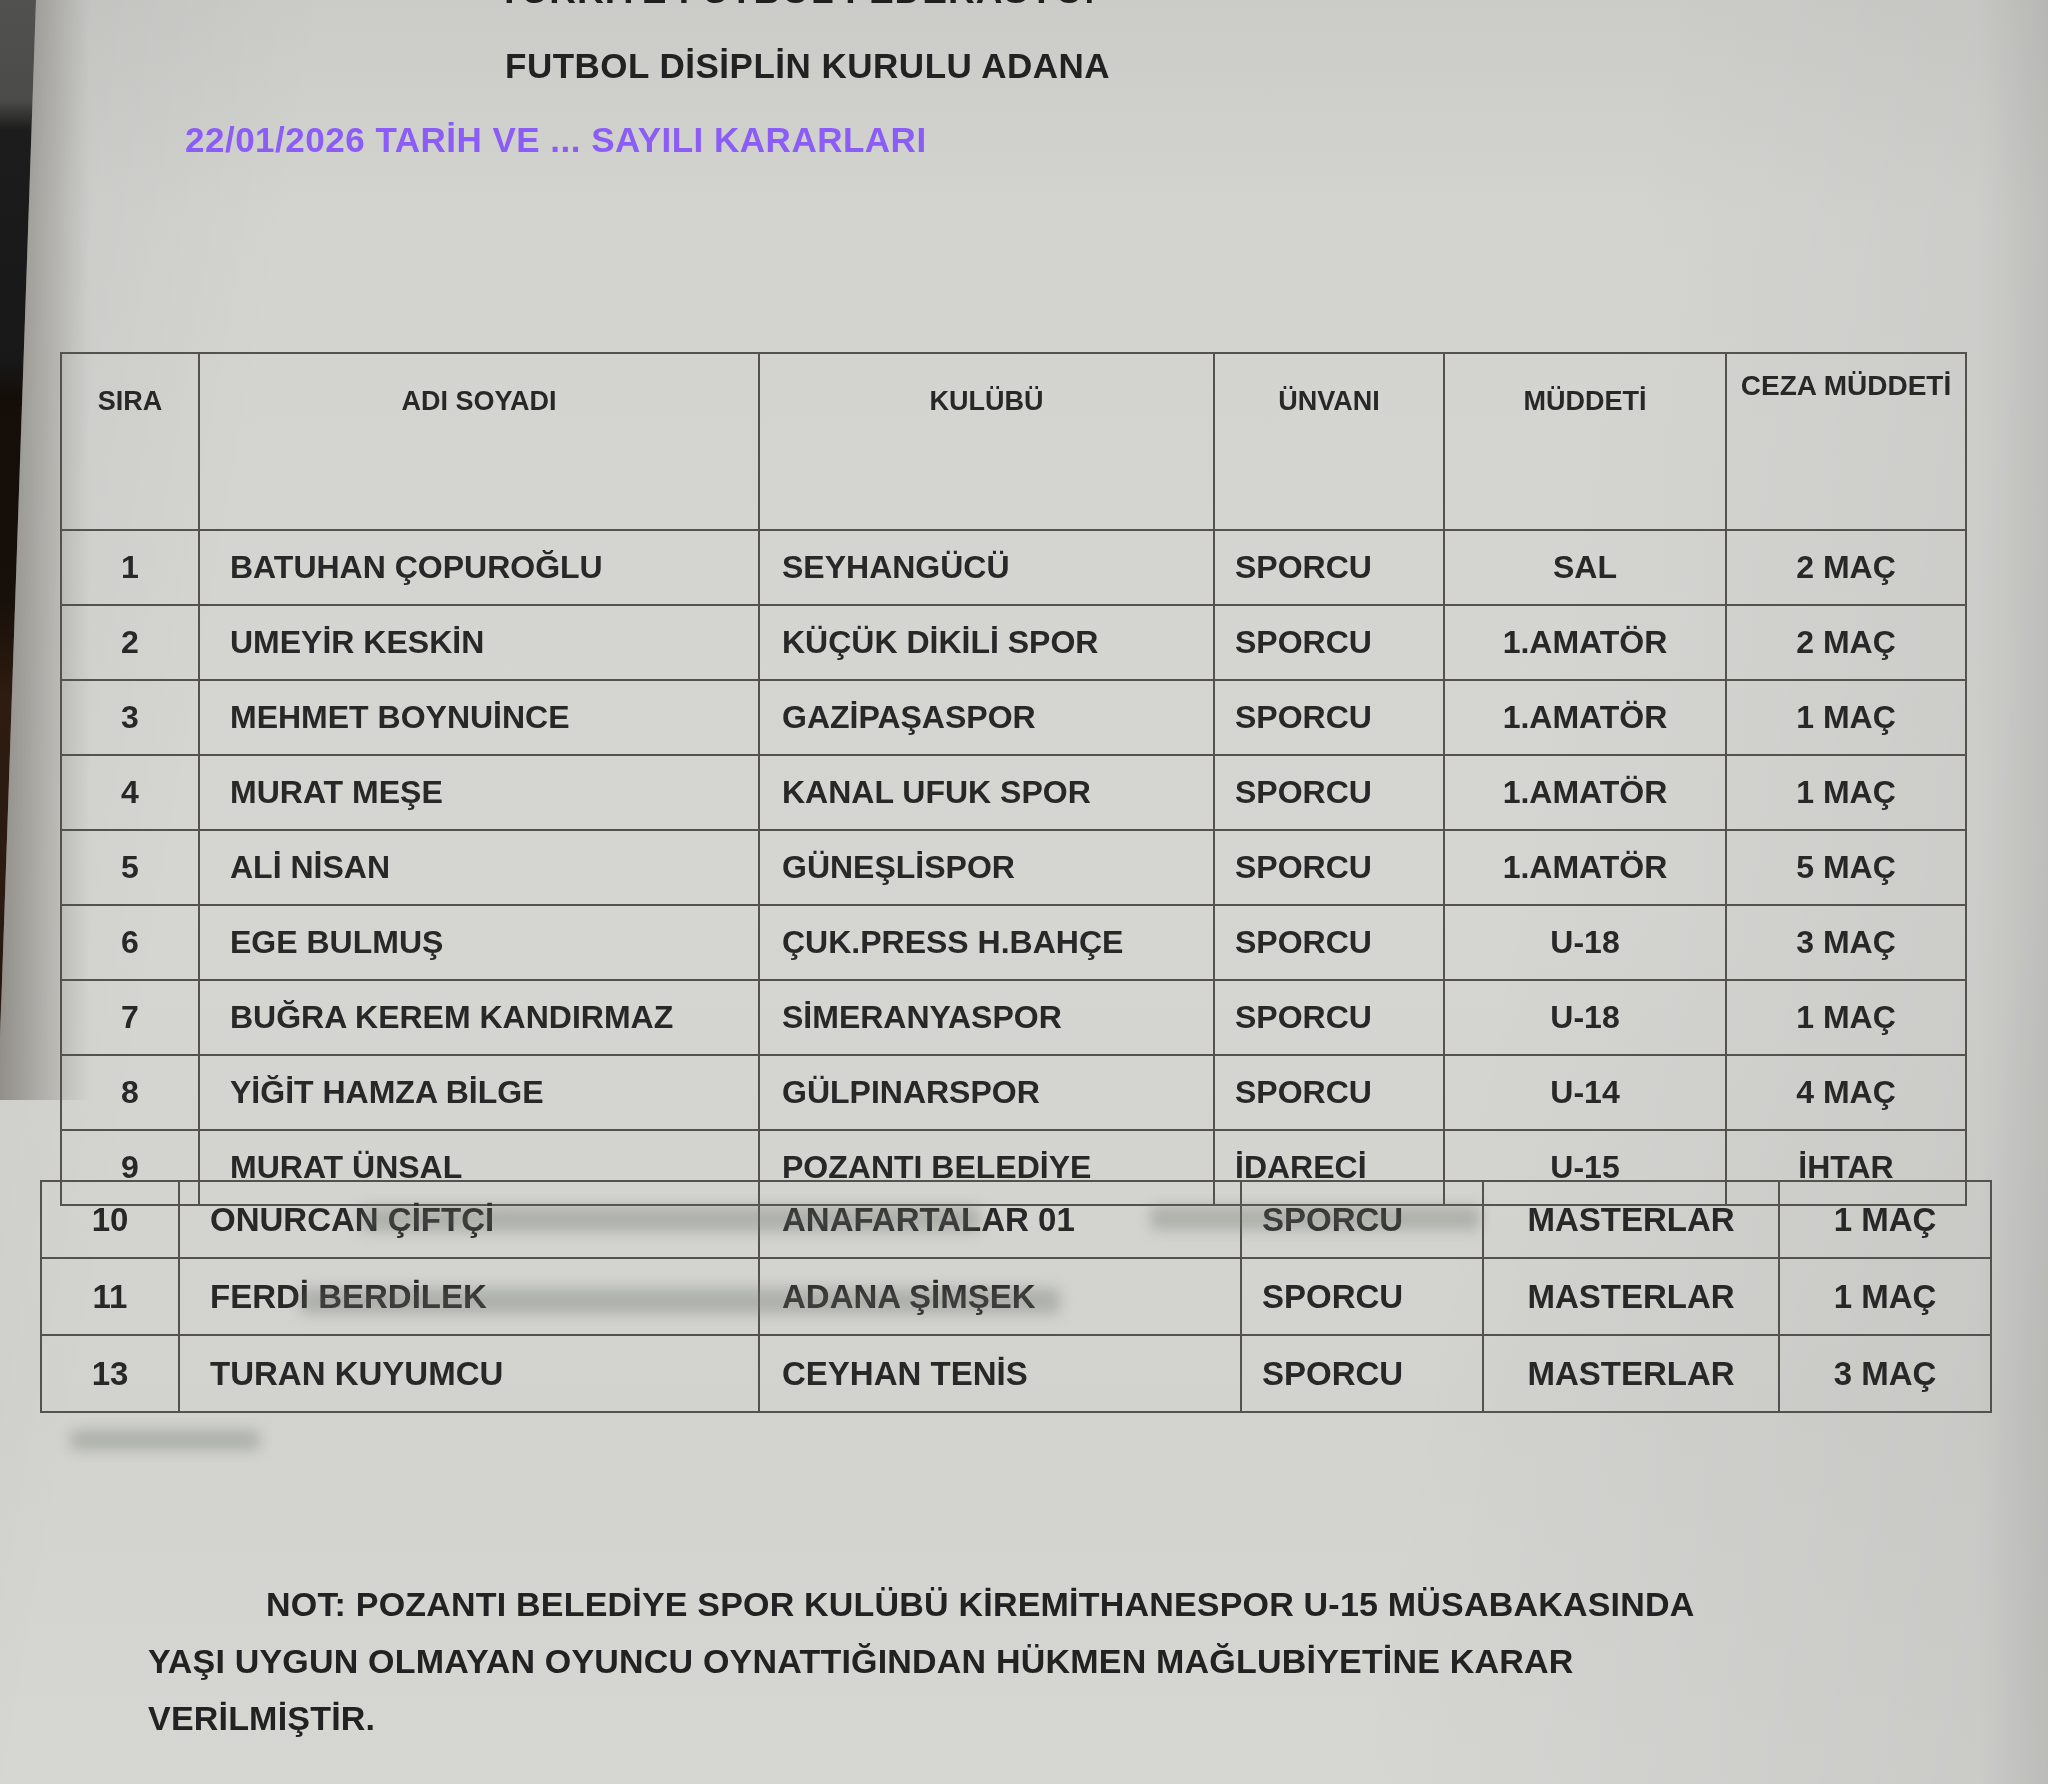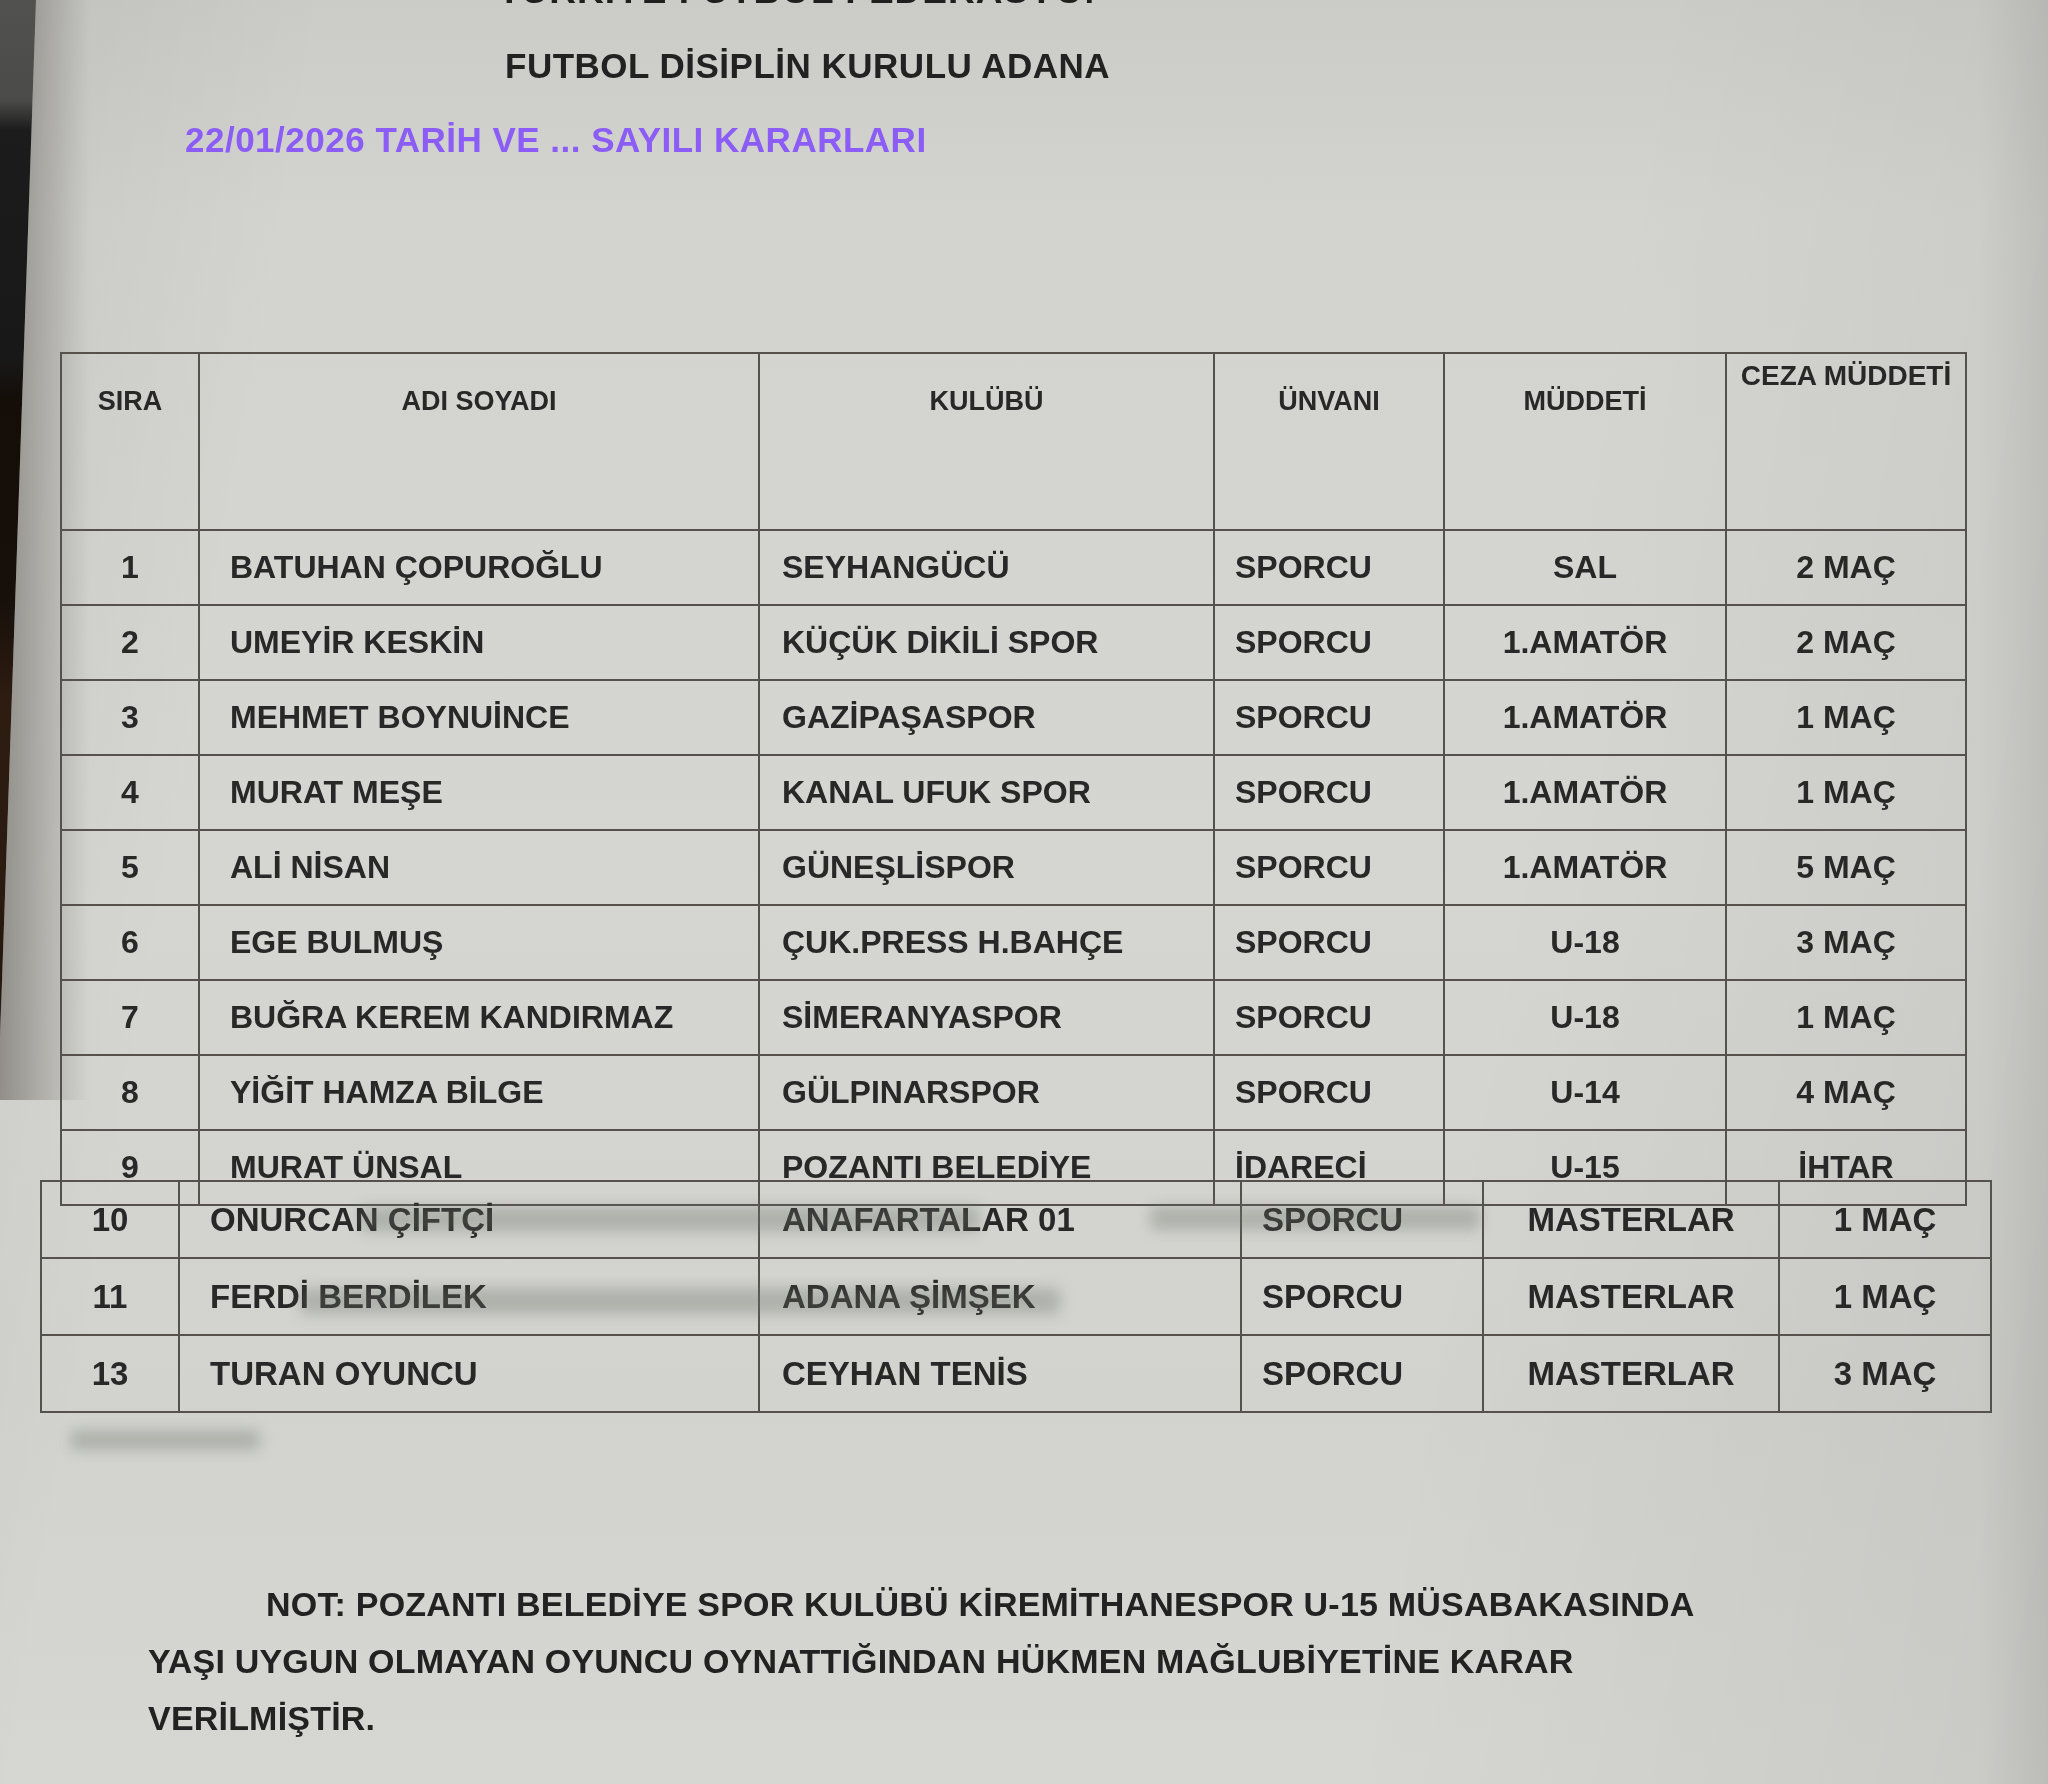--- a/index.html
+++ b/index.html
@@ -51,21 +51,21 @@
   }
   
   table{border-collapse:collapse;table-layout:fixed;}
   td,th{
     border:2px solid var(--border);
     font-weight:bold;color:#282828;
     overflow:hidden;white-space:nowrap;
   }
   .tbl-main{position:absolute;left:60px;top:352px;width:1905px;}
   .tbl-main th{font-size:27px;vertical-align:top;padding-top:32px;}
-  .tbl-main th.h-ceza{font-size:28px;white-space:normal;line-height:36px;padding-top:4px;}
+  .tbl-main th.h-ceza{font-size:28px;white-space:normal;line-height:36px;padding-top:14px;}
   .tbl-main td{height:71px;font-size:32px;vertical-align:middle;}
   .tbl-masters{position:absolute;left:40px;top:1180px;width:1950px;}
   .tbl-masters td{height:73px;font-size:33px;vertical-align:middle;}
   td.c-sira{text-align:center;}
   td.c-name{padding-left:30px;}
   td.c-club{padding-left:22px;}
   td.c-role{padding-left:20px;}
   td.c-cat{text-align:center;}
   td.c-pen{text-align:center;}
   th{text-align:center;}
@@ -213,21 +213,21 @@
         <tr>
     <td class="c-sira">11</td>
     <td class="c-name">FERDİ BERDİLEK</td>
     <td class="c-club">ADANA ŞİMŞEK</td>
     <td class="c-role">SPORCU</td>
     <td class="c-cat">MASTERLAR</td>
     <td class="c-pen">1 MAÇ</td>
   </tr>
         <tr>
     <td class="c-sira">13</td>
-    <td class="c-name">TURAN OYUNCU</td>
+    <td class="c-name">TURAN KUYUMCU</td>
     <td class="c-club">CEYHAN TENİS</td>
     <td class="c-role">SPORCU</td>
     <td class="c-cat">MASTERLAR</td>
     <td class="c-pen">3 MAÇ</td>
   </tr>
       </tbody>
   </table>
 
   <div class="ghost" style="left:360px;top:1206px;width:620px;height:26px"></div>
   <div class="ghost" style="left:1150px;top:1206px;width:330px;height:24px"></div>

